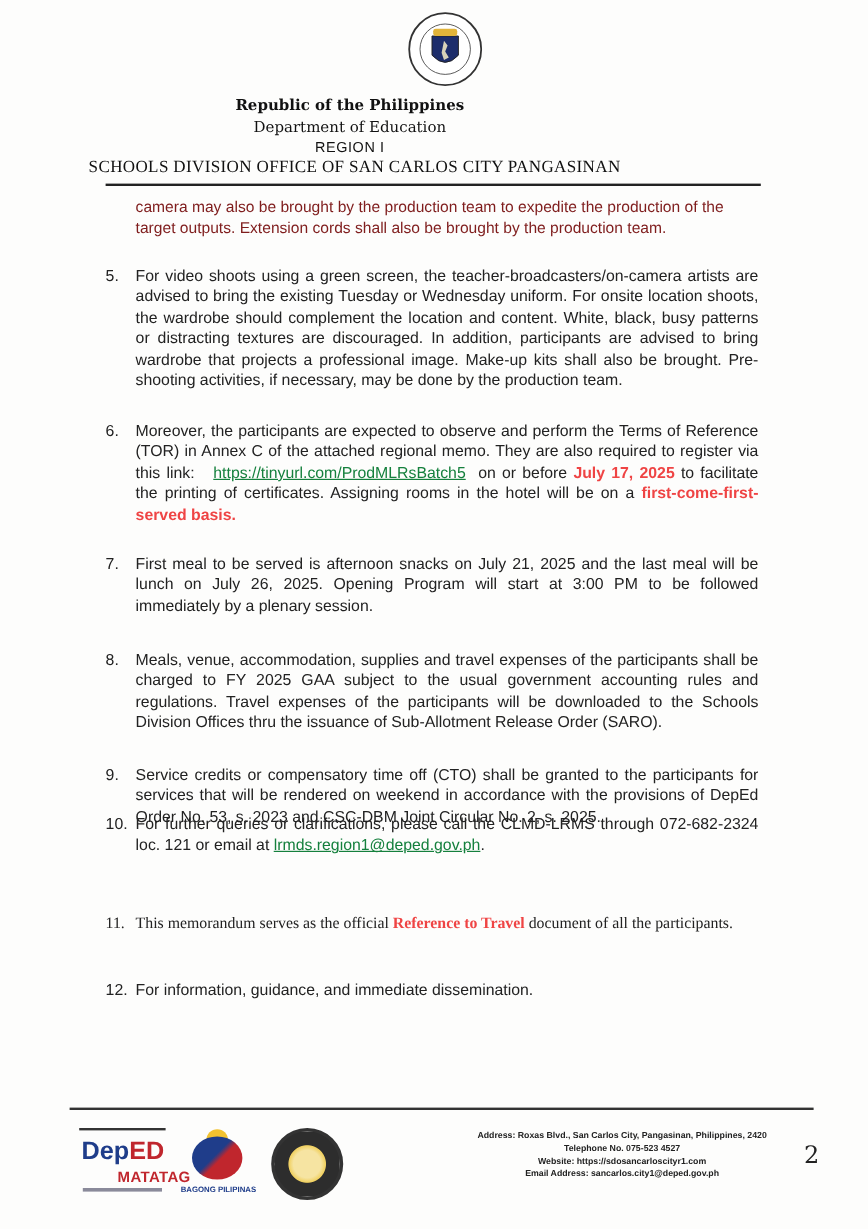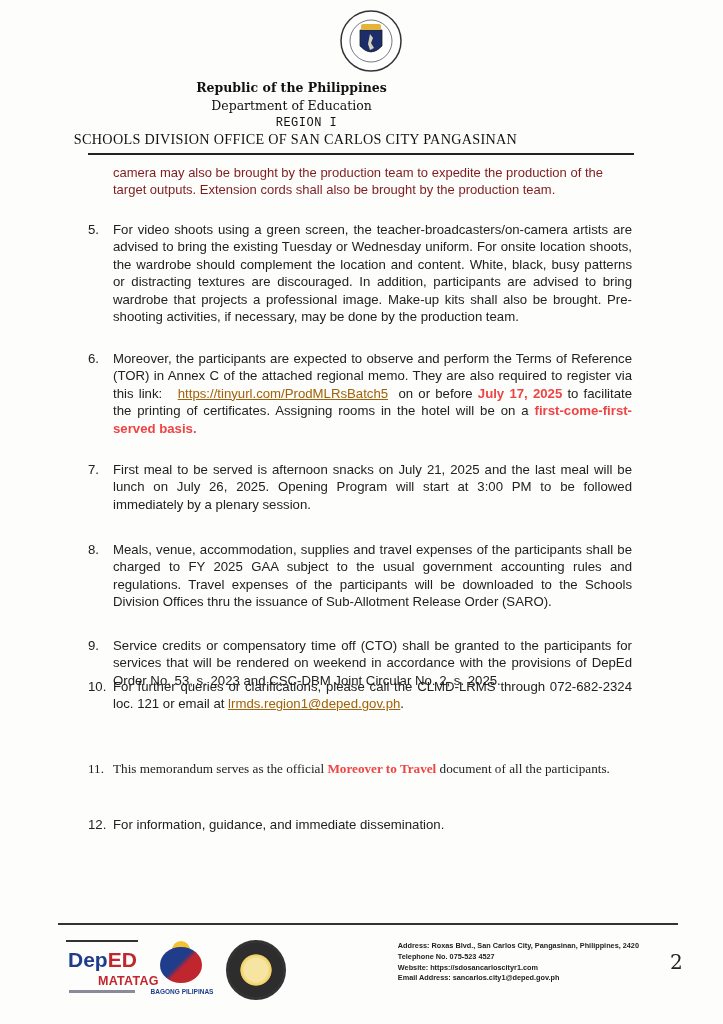--- a/index.html
+++ b/index.html
@@ -1,43 +1,43 @@
 <!DOCTYPE html>
 <html><head>
 <meta charset="utf-8">
 <style>
   html, body { margin:0; padding:0; }
   body { width:723px; height:1024px; background:#fdfdfc; position:relative; overflow:hidden; font-family:"Liberation Sans", sans-serif; color:#1e1e1e; }
   .seal { position:absolute; left:340px; top:10px; width:62px; height:62px; }
   .hdr { position:absolute; left:0; width:583px; text-align:center; color:#111; }
   .hdr-rep { top:80px; font-family:"DejaVu Serif", serif; font-weight:bold; font-size:12.5px; }
   .hdr-dep { top:98px; font-family:"DejaVu Serif", serif; font-weight:normal; font-size:12.5px; }
-  .hdr-reg { top:116px; font-family:Liberation Mono, monospace; font-size:12px; letter-spacing:0.5px;padding-left:15px; }
+  .hdr-reg { top:116px; font-family:Liberation Sans, sans-serif; font-size:12px; letter-spacing:0.5px; }
   .hdr-sdo { top:131px; font-family:"Liberation Serif", serif; font-size:14.2px; letter-spacing:0.3px; left:4px; }
   .rule-top { position:absolute; left:88px; top:153px; width:546px; height:2px; background:#222; }
   .cont { position:absolute; left:113px; top:164px; width:519px; font-size:13px; line-height:17.4px; color:#7f1d1d; }
   .item { position:absolute; left:88px; width:544px; display:flex; font-size:13.2px; line-height:17.4px; color:#222; }
   .num { width:25px; flex:0 0 25px; }
   .itxt { flex:1; text-align:justify; }
-  .itxt a { color:#a16207; text-decoration:underline; }
+  .itxt a { color:#15803d; text-decoration:underline; }
   b { font-weight:bold; color:#ef4444; }
   .rule-bot { position:absolute; left:58px; top:923px; width:620px; height:2px; background:#333; }
   .logos { position:absolute; left:66px; top:935px; height:70px; display:flex; gap:12px; align-items:center; }
   .deped { width:72px; height:60px; position:relative; }
   .deped .bar { position:absolute; left:0; top:0; width:72px; height:2px; background:#333; }
   .deped .t1 { position:absolute; left:2px; top:8px; font-weight:bold; font-size:21px; color:#1f3d8a; }
   .deped .t1 span { color:#c0262d; }
   .deped .t2 { position:absolute; left:3px; top:34px; font-weight:bold; font-size:12.5px; color:#c0262d; letter-spacing:0.3px;padding-left:29px; }
   .deped .t3 { position:absolute; left:3px; top:50px; width:66px; height:3px; background:#8a8a9a; }
   .bp { width:64px; height:62px; position:relative; }
   .bp .circle { position:absolute; left:10px; top:8px; width:42px; height:36px; border-radius:50%; background:linear-gradient(135deg,#1f3d8a 45%,#c0262d 55%); }
   .bp .sun { position:absolute; left:22px; top:2px; width:18px; height:10px; background:#f2c230; border-radius:9px 9px 0 0; }
   .bp .lbl { position:absolute; left:0; top:49px; width:64px; text-align:center; font-weight:bold; font-size:6.5px; color:#1f3d8a; }
   .sdo-seal { width:54px; height:54px; border-radius:50%; border:3px solid #333; background:radial-gradient(circle,#f6e4a2 30%,#f0d060 40%,#2d2d2d 42%,#2d2d2d 100%); }
-  .addr { position:absolute; right:84px; top:941px; text-align:left; font-size:7.3px; line-height:10.8px; font-weight:bold; color:#222; }
+  .addr { position:absolute; right:84px; top:941px; text-align:center; font-size:7.3px; line-height:10.8px; font-weight:bold; color:#222; }
   .pg { position:absolute; left:670px; top:950px; font-family:"DejaVu Serif", serif; font-size:20px; color:#222; }
 </style>
 </head>
 <body>
 
 <svg class="seal" viewBox="0 0 62 62">
   <circle cx="31" cy="31" r="30" fill="#fff" stroke="#333" stroke-width="1.5"></circle>
   <circle cx="31" cy="31" r="21" fill="none" stroke="#555" stroke-width="0.8"></circle>
   <path d="M20 20 L42 20 L42 36 Q31 48 20 36 Z" fill="#1d2d6b" stroke="#222" stroke-width="0.8"></path>
   <rect x="21" y="14" width="20" height="6" rx="2" fill="#e2b43a"></rect>
@@ -76,21 +76,21 @@
   <span class="itxt">Service credits or compensatory time off (CTO) shall be granted to the participants for services that will be rendered on weekend in accordance with the provisions of DepEd Order No. 53, s. 2023 and CSC-DBM Joint Circular No. 2, s. 2025.</span>
 </div>
 
 <div class="item" style="top:678px;">
   <span class="num">10.</span>
   <span class="itxt"><span>For further queries or clarifications, please call the CLMD-LRMS through 072-682-2324 loc. 121 or email at</span> <a>lrmds.region1@deped.gov.ph</a><span>.</span></span>
 </div>
 
 <div class="item" style="top:760px;font-family:Liberation Serif, serif;">
   <span class="num">11.</span>
-  <span class="itxt"><span>This memorandum serves as the official</span> <b>Moreover to Travel</b> <span>document of all the participants.</span></span>
+  <span class="itxt"><span>This memorandum serves as the official</span> <b>Reference to Travel</b> <span>document of all the participants.</span></span>
 </div>
 
 <div class="item" style="top:816px;">
   <span class="num">12.</span>
   <span class="itxt">For information, guidance, and immediate dissemination.</span>
 </div>
 
 <div class="rule-bot"></div>
 <div class="logos">
   <div class="deped">

